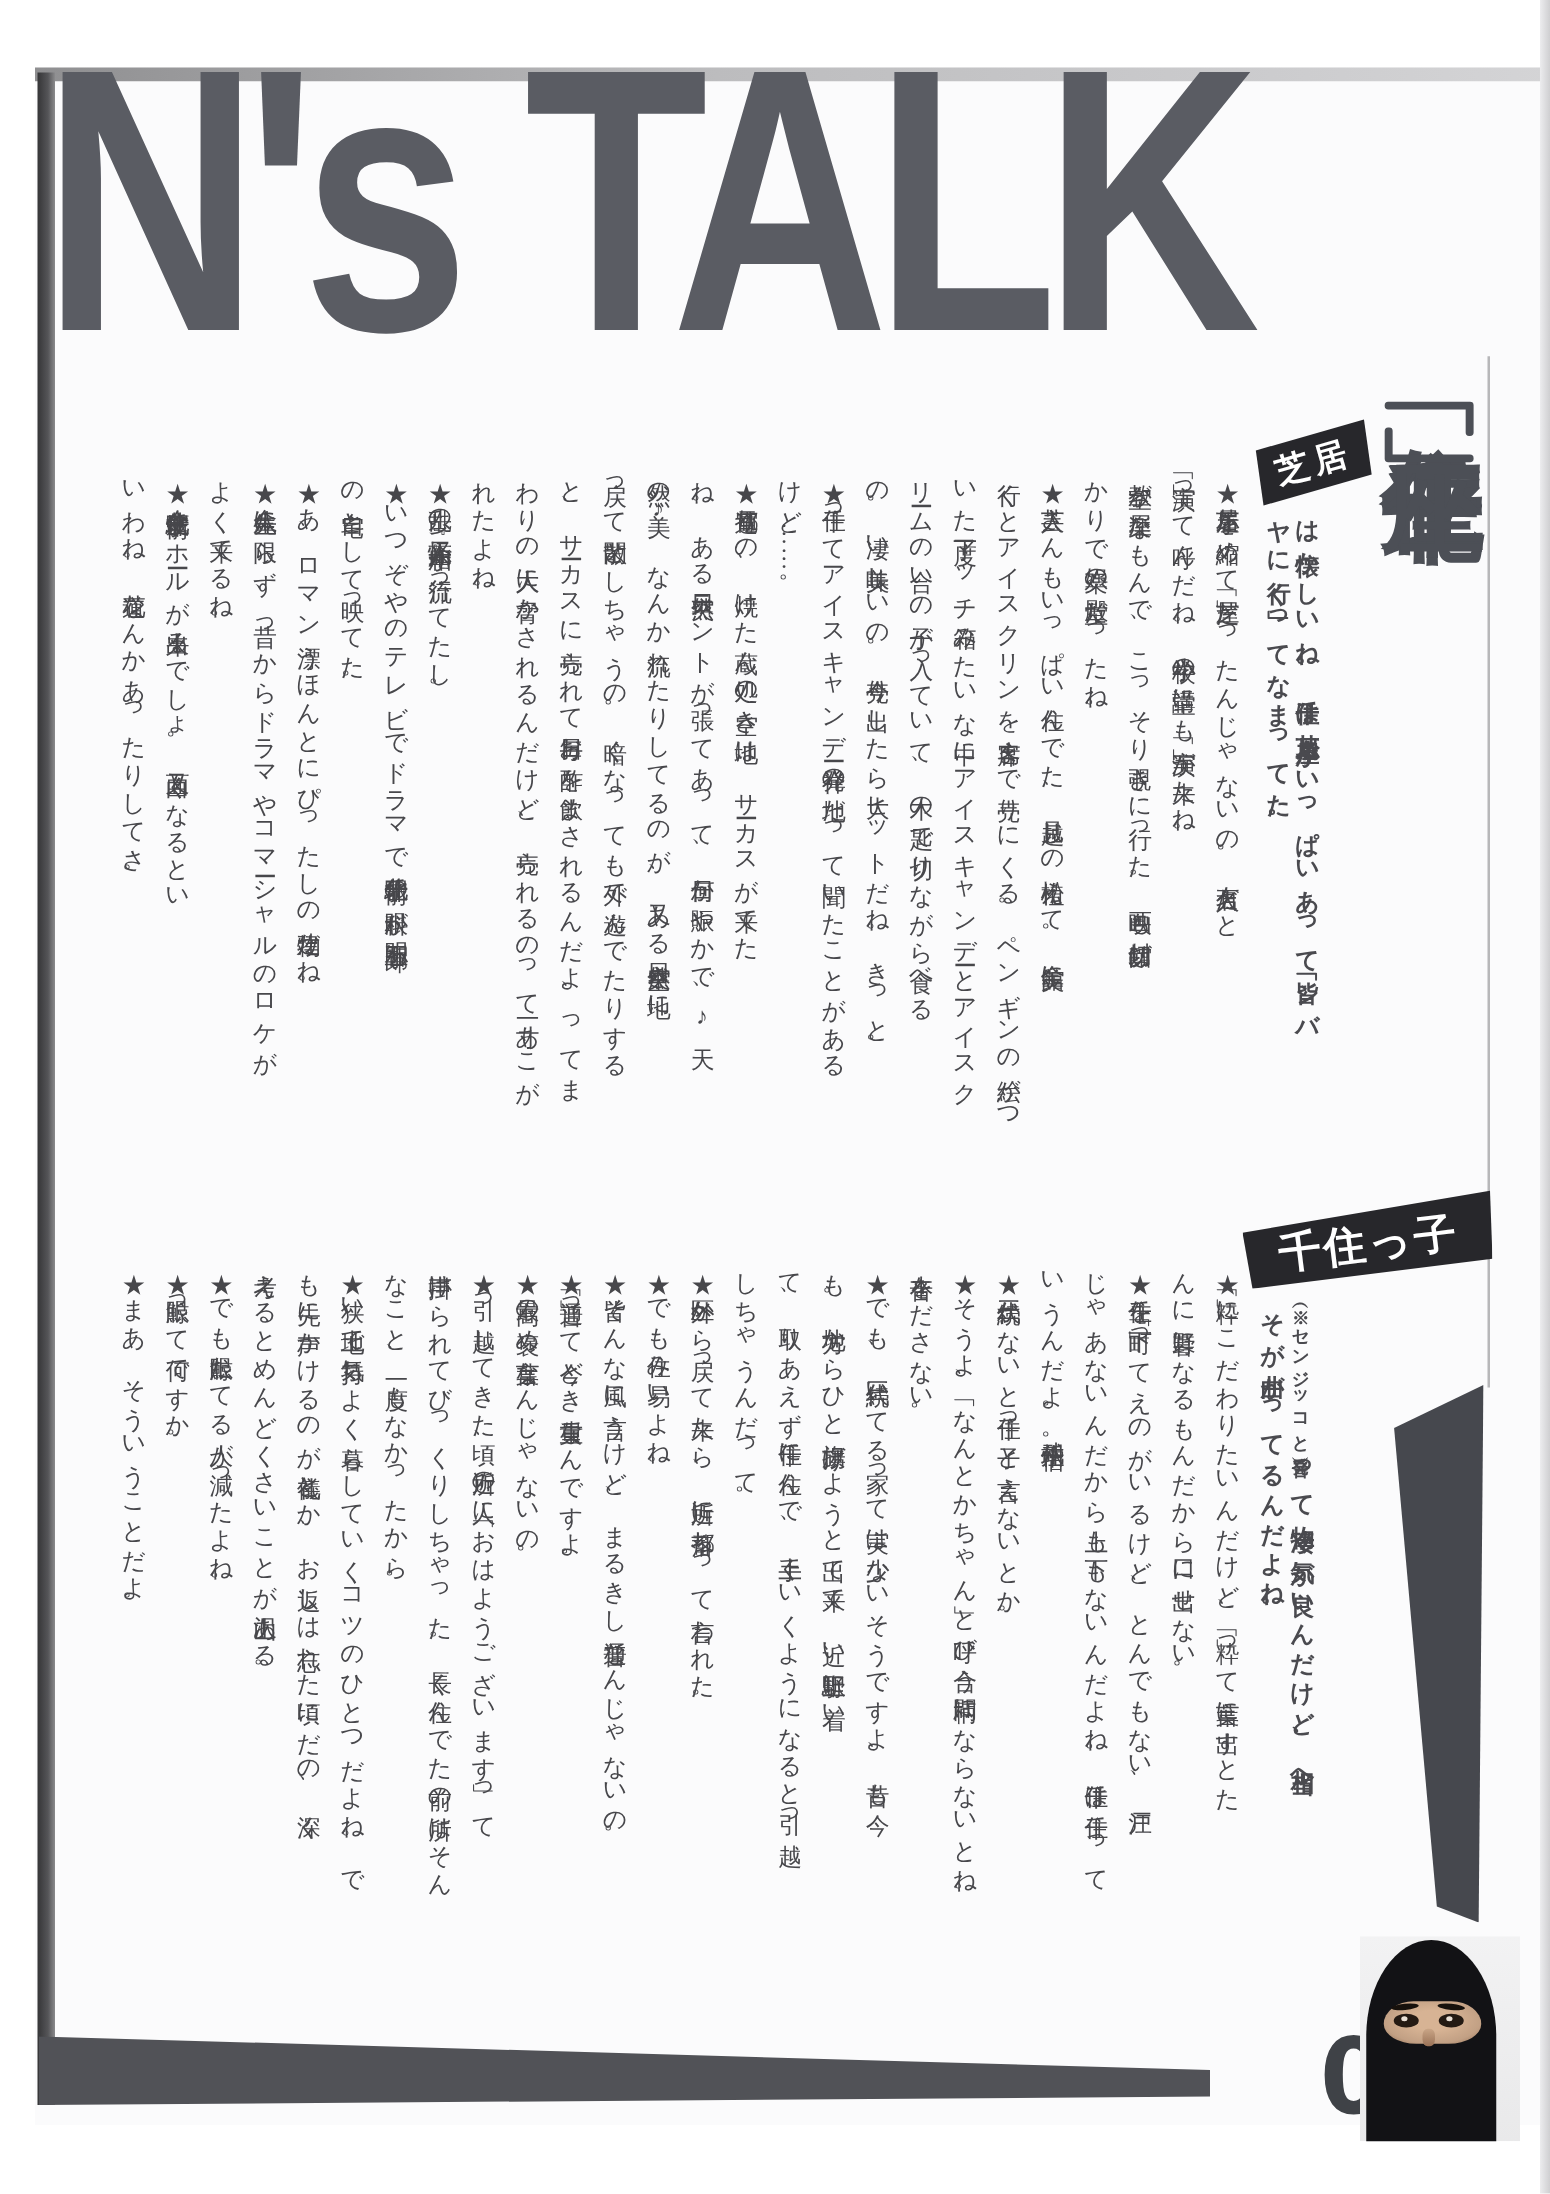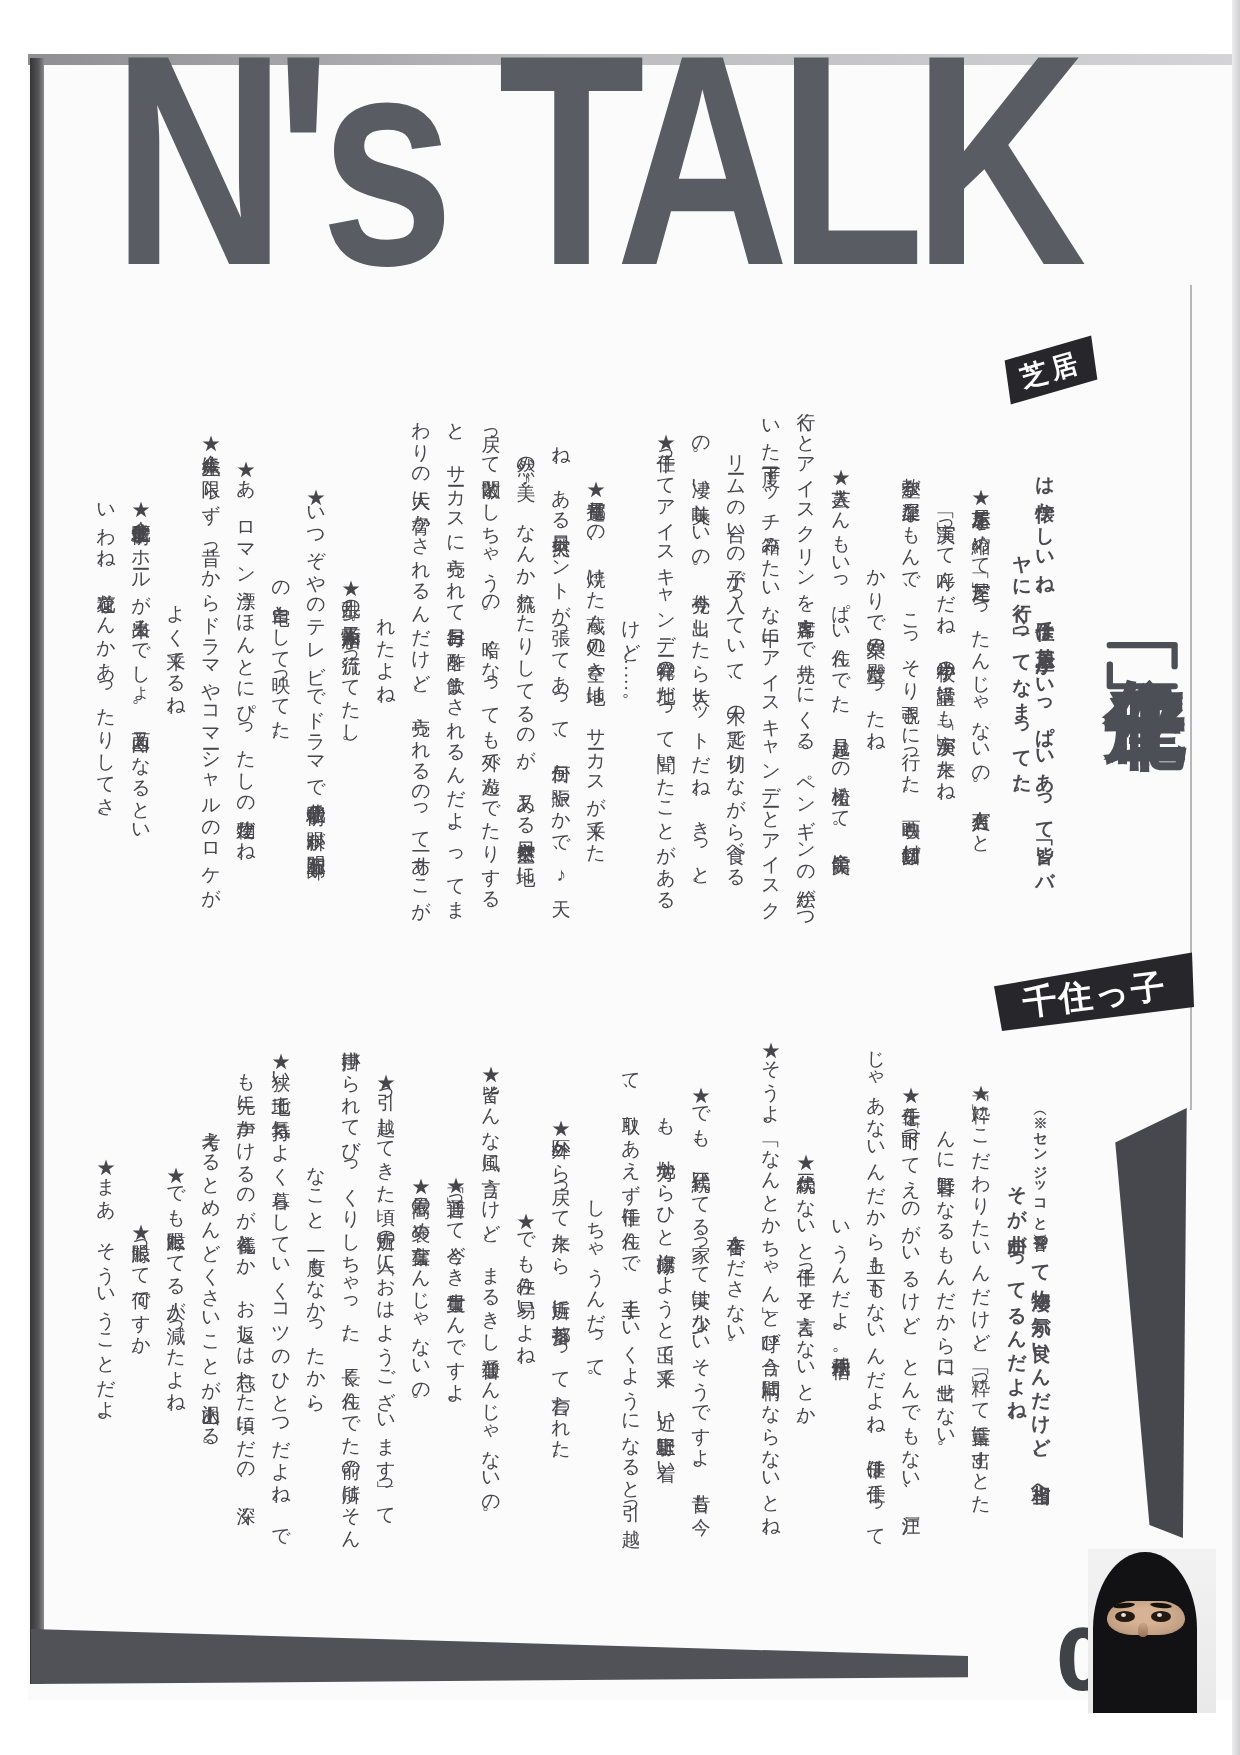--- a/index.html
+++ b/index.html
@@ -2,21 +2,21 @@
 <html lang="ja" style="--paper: #fbfbfc; --ink: #47474b; --masthead: #5a5c63; --title: #4c4f56; --label-bg: #27272b; --bar: #515257; --accent-bar: #46484e; --skin: #c2a084;"><head>
 <meta charset="utf-8">
 <style>
   :root{
     --paper:#fbfbfc; --ink:#47474b; --ink-bold:#4a4a4f; --masthead:#5a5c63;
     --title:#4c4f56; --label-bg:#27272b; --bar:#515257; --accent-bar:#46484e;
     --skin:#c2a084; --edge:#a0a0a3;
   }
   html,body{margin:0;padding:0;}
   body{background:#ffffff;font-family:"Liberation Sans",sans-serif;}
-  .canvas{position:relative;width:1240px;height:1755px;background:#ffffff;overflow:hidden;text-align:center;}
+  .canvas{position:relative;width:1240px;height:1755px;background:#ffffff;overflow:hidden;}
   .page{position:absolute;left:28px;top:54px;width:1212px;height:1646px;background:var(--paper);}
   .top-edge{position:absolute;left:28px;top:54px;width:1212px;height:11px;
     background:linear-gradient(90deg,#8f8f91,#bcbcbe 45%,#d4d4d6);}
   .left-strip{position:absolute;left:30px;top:58px;width:14px;height:1626px;
     background:linear-gradient(90deg,#353537,#555558 60%,#8a8a8c);}
   .right-edge{position:absolute;right:0;top:0;width:8px;height:1755px;
     background:linear-gradient(90deg,#ececee,#cfcfd1);}
   .fold-line{position:absolute;left:1190px;top:285px;width:2px;height:825px;background:var(--edge);opacity:.75;}
 
   

